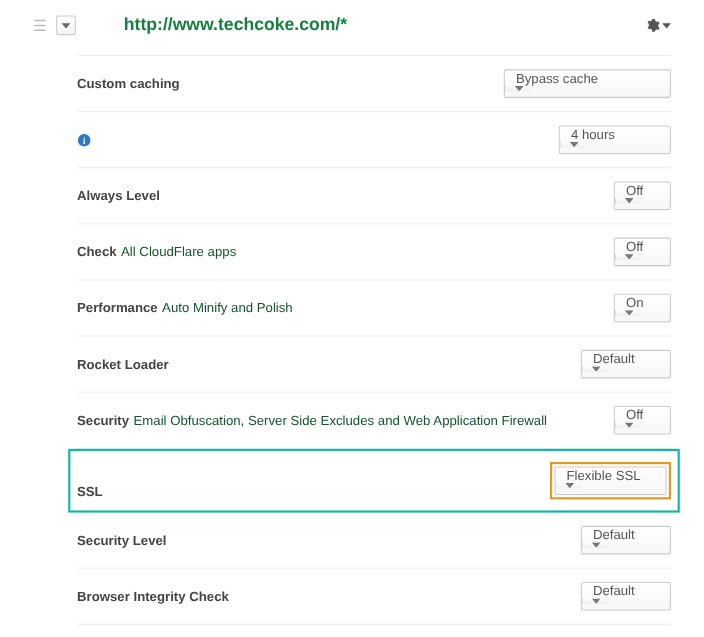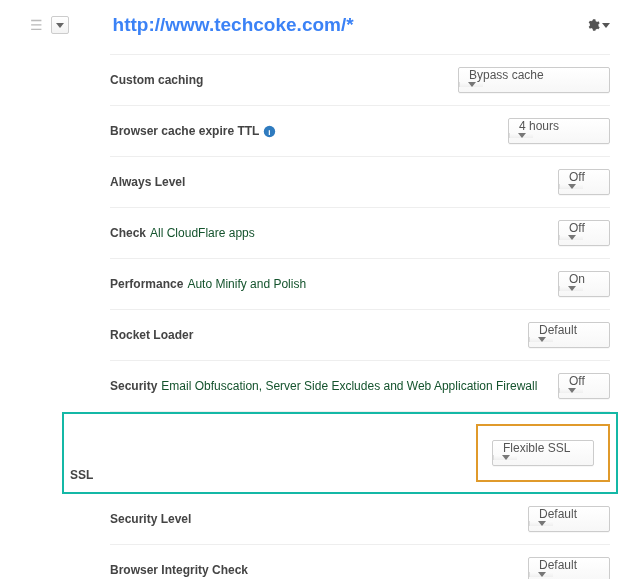--- a/index.html
+++ b/index.html
@@ -30,22 +30,22 @@
     border: 1px solid #ccc;
     border-radius: 2px;
     background: linear-gradient(#fff,#f3f3f3);
     display: flex;
     align-items: center;
     justify-content: center;
   }
   .dropdown-small svg { width: 8px; height: 5px; fill:#666; }
   .url-text {
     font-weight: bold;
-    color: #3b82f6;
-    font-size: 19px;
+    color: #15803d;
+    font-size: 16px;
     flex: 1;
     padding-left: 36px;
   }
   .gear-wrap {
     display: flex;
     align-items: center;
     gap: 2px;
     color: #555;
     cursor: pointer;
   }
@@ -55,21 +55,20 @@
   .settings {
     padding-left: 40px;
   }
   .row {
     display: flex;
     align-items: center;
     justify-content: space-between;
     border-bottom: 1px solid #eee;
     padding: 12px 0;
     min-height: 44px;
-    margin-left: 40px;
   }
   .row.first { border-top: 1px solid #eee; }
   .row-label {
     font-weight: bold;
     color: #444;
     font-size: 12px;
     display: flex;
     align-items: center;
     gap: 4px;
     flex: 1;
@@ -115,21 +114,21 @@
 
   .row-ssl-border {
     border: 2px solid #14b8a6;
     margin-left: -8px;
     margin-right: -8px;
     padding: 10px 6px;
     align-items: flex-end;
   }
   .ssl-select-border {
     border: 2px solid #e09a2b;
-    padding: 14px;
+    padding: 2px;
   }
 
   .footer {
     display: flex;
     justify-content: flex-end;
     align-items: center;
     gap: 14px;
     padding: 14px 0 4px 0;
   }
 </style>
@@ -165,21 +164,20 @@
       <span class="arrow">
           <svg viewBox="0 0 10 6">
             <path d="M0 0l5 6 5-6z"></path>
           </svg>
         </span>
     </div>
   </div>
 
   <div class="row">
     <div class="row-label">
-      <span>Browser cache expire TTL</span>
       <svg class="info-icon-svg" viewBox="0 0 16 16">
           <circle cx="8" cy="8" r="7" fill="#2f7bbf"></circle>
           <text x="8" y="12" text-anchor="middle" font-size="10" font-weight="bold" fill="#fff" font-family="Arial">i</text>
         </svg>
     </div>
     <div class="select med">
       <span class="value">4 hours</span>
       <span class="arrow">
           <svg viewBox="0 0 10 6">
             <path d="M0 0l5 6 5-6z"></path>

